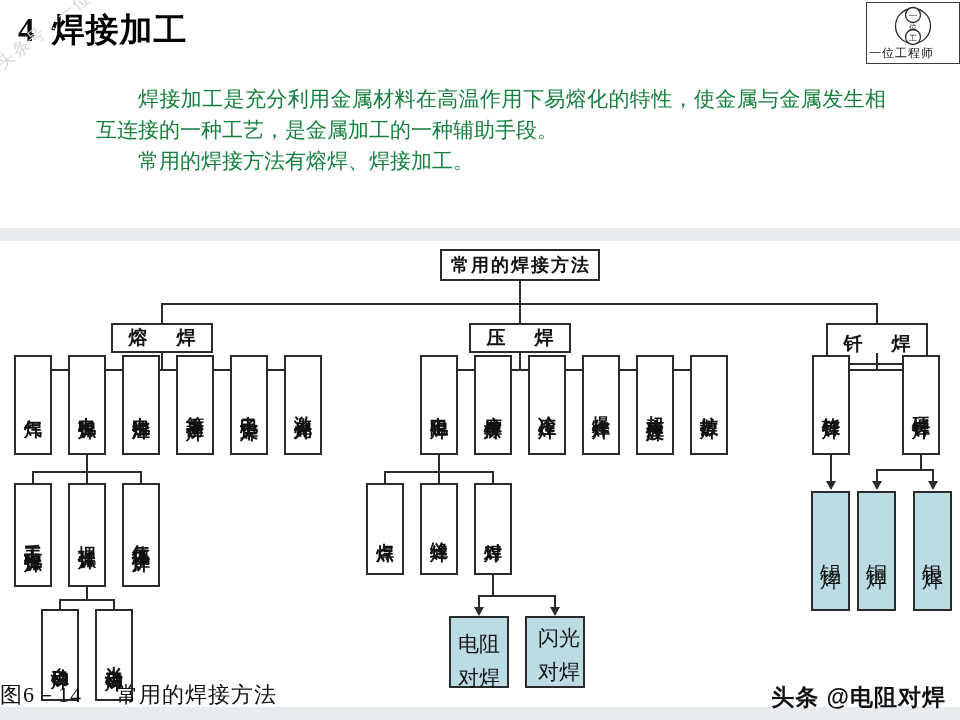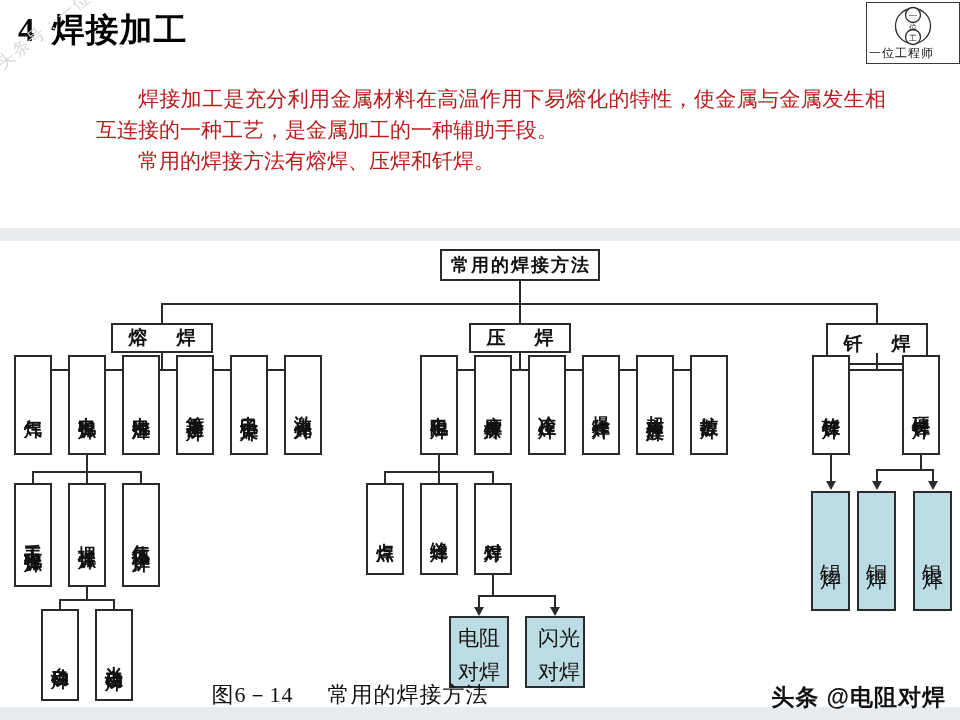--- a/index.html
+++ b/index.html
@@ -44,21 +44,21 @@
     width:44px;height:44px;
   }
   #logo-caption{
     position:absolute;left:2px;right:2px;bottom:1px;
     text-align:left;font-size:12px;color:#111;
     letter-spacing:1px;white-space:nowrap;
   }
 
   #body-text{
     position:absolute;left:96px;top:84px;width:790px;
-    font-size:21px;line-height:31px;color:#b91c1c;
+    font-size:21px;line-height:31px;color:#15803d;
     text-align:justify;
     font-family:Liberation Serif, serif;
   }
   #body-text p{margin:0;}
   #body-text .indent{text-indent:2em;}
 
   
   .gray-band{position:absolute;left:0;width:960px;background:#e9ecef;}
   #band-top{top:228px;height:13px;}
   #band-bottom{top:707px;height:13px;}
@@ -99,21 +99,21 @@
   .arrow{
     position:absolute;width:0;height:0;
     border-left:5px solid transparent;
     border-right:5px solid transparent;
     border-top:9px solid #2b2b2b;
   }
 
   
   #fig-caption{
     position:absolute;left:0;top:680px;width:700px;
-    text-align:center;font-size:22px;color:#111;
+    text-align:left;font-size:22px;color:#111;
     letter-spacing:1px;white-space:nowrap;
   }
   #fig-caption .gap{display:inline-block;width:34px;}
 
   #footer-brand{
     position:absolute;right:14px;top:682px;
     font-size:23px;font-weight:bold;color:#111;
     letter-spacing:1px;white-space:nowrap;
     font-family:"Liberation Sans","DejaVu Sans",sans-serif;
   }
@@ -136,21 +136,21 @@
       <circle cx="22" cy="33" r="7.5" fill="#fff" stroke="#2b2b2b" stroke-width="1.3"></circle>
       <text x="22" y="14.5" font-size="9" text-anchor="middle" fill="#2b2b2b" font-family="'Liberation Sans',sans-serif">一</text>
       <text x="22" y="25.5" font-size="8" text-anchor="middle" fill="#2b2b2b" font-family="'Liberation Sans',sans-serif">位</text>
       <text x="22" y="36.5" font-size="8" text-anchor="middle" fill="#2b2b2b" font-family="'Liberation Sans',sans-serif">工</text>
     </svg>
     <div id="logo-caption">一位工程师</div>
   </div>
 
   <div id="body-text">
     <p class="indent">焊接加工是充分利用金属材料在高温作用下易熔化的特性，使金属与金属发生相互连接的一种工艺，是金属加工的一种辅助手段。</p>
-    <p class="indent">常用的焊接方法有熔焊、压焊和钎焊。</p>
+    <p class="indent">常用的焊接方法有熔焊、焊接加工。</p>
   </div>
 </div>
 
 <div class="gray-band" id="band-top"></div>
 <div class="gray-band" id="band-bottom"></div>
 
 <div id="diagram">
  <div id="diagram-inner">
 
   <div class="node root" style="left:440px;top:8px;width:160px;height:32px;">常用的焊接方法</div>
@@ -225,21 +225,21 @@
   <div class="node v" style="left:420px;top:242px;width:38px;height:92px;">缝焊</div>
   <div class="node v" style="left:474px;top:242px;width:38px;height:92px;">对焊</div>
 
   <div class="ln v" style="left:492px;top:334px;height:20px;"></div>
   <div class="ln h" style="left:478px;top:354px;width:78px;"></div>
   <div class="ln v" style="left:478px;top:354px;height:14px;"></div>
   <div class="ln v" style="left:554px;top:354px;height:14px;"></div>
   <div class="arrow" style="left:474px;top:366px;"></div>
   <div class="arrow" style="left:550px;top:366px;"></div>
 
-  <div class="node hl" style="left:449px;top:375px;width:60px;height:72px;font-size:21px;line-height:34px;font-weight:normal;display:block;text-align:center;padding-top:3px;"><span style="display:inline-block;width:2em;word-break:break-all;">电阻对焊</span></div>
+  <div class="node hl" style="left:449px;top:375px;width:60px;height:72px;font-size:21px;line-height:34px;font-weight:normal;display:block;text-align:center;padding-top:9px;"><span style="display:inline-block;width:2em;word-break:break-all;">电阻对焊</span></div>
   <div class="node hl" style="left:525px;top:375px;width:60px;height:72px;font-size:21px;line-height:34px;font-weight:normal;display:block;text-align:center;padding-top:3px;"><span style="display:inline-block;width:2em;word-break:break-all;margin-left:8px;">闪光对焊</span></div>
 
   <div class="ln v" style="left:876px;top:112px;height:16px;"></div>
   <div class="ln h" style="left:830px;top:128px;width:92px;"></div>
   <div class="ln v" style="left:830px;top:128px;height:14px;"></div>
   <div class="ln v" style="left:920px;top:128px;height:14px;"></div>
 
   <div class="node v" style="left:812px;top:114px;width:38px;height:100px;">软钎焊</div>
   <div class="node v" style="left:902px;top:114px;width:38px;height:100px;">硬钎焊</div>
 

